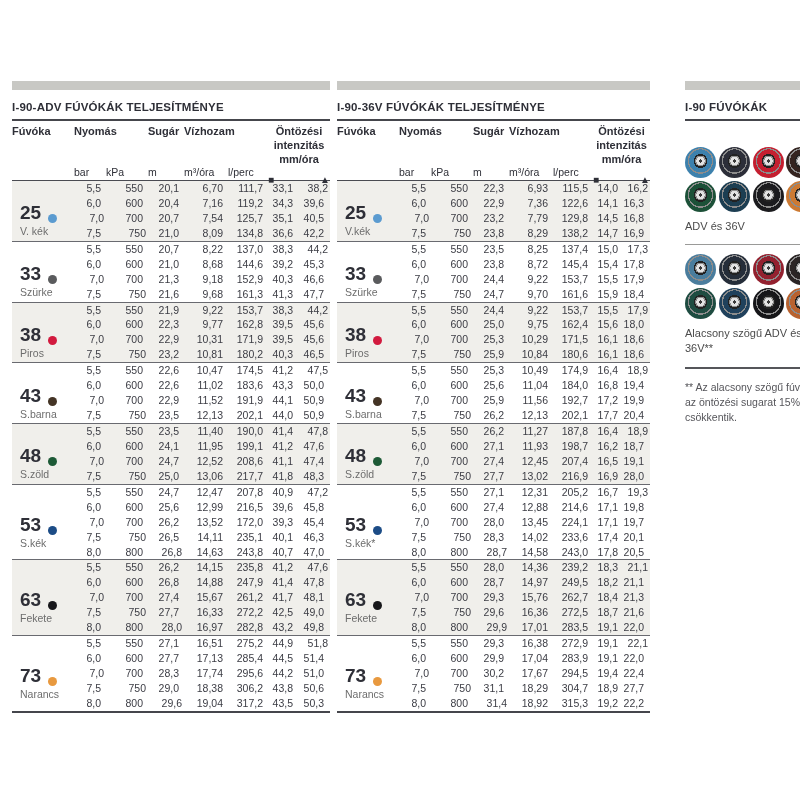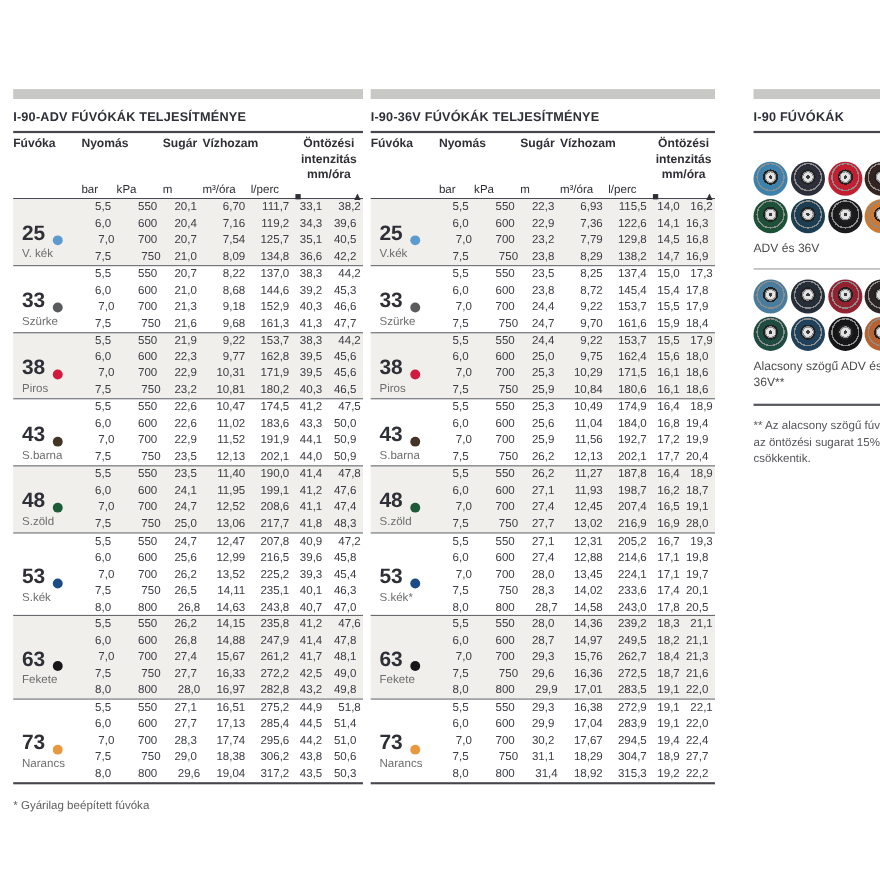--- a/index.html
+++ b/index.html
@@ -298,21 +298,21 @@
           <div class="cell c1">600</div>
           <div class="cell c2">25,6</div>
           <div class="cell c3">12,99</div>
           <div class="cell c4">216,5</div>
           <div class="cell c5">39,6</div>
           <div class="cell c6">45,8</div>
           <div class="cell c0">7,0</div>
           <div class="cell c1">700</div>
           <div class="cell c2">26,2</div>
           <div class="cell c3">13,52</div>
-          <div class="cell c4">225,2</div>
+          <div class="cell c4">172,0</div>
           <div class="cell c5">39,3</div>
           <div class="cell c6">45,4</div>
           <div class="cell c0">7,5</div>
           <div class="cell c1">750</div>
           <div class="cell c2">26,5</div>
           <div class="cell c3">14,11</div>
           <div class="cell c4">235,1</div>
           <div class="cell c5">40,1</div>
           <div class="cell c6">46,3</div>
           <div class="cell c0">8,0</div>
@@ -405,21 +405,20 @@
           <div class="cell c6">50,6</div>
           <div class="cell c0">8,0</div>
           <div class="cell c1">800</div>
           <div class="cell c2">29,6</div>
           <div class="cell c3">19,04</div>
           <div class="cell c4">317,2</div>
           <div class="cell c5">43,5</div>
           <div class="cell c6">50,3</div>
         </div>
       </div>
-    <p class="tfoot">* Gyárilag beépített fúvóka</p>
   </section>
 
   <section class="panel panel-middle table-panel">
     <div class="strip"></div>
     <h2 class="ptitle">I-90-36V FÚVÓKÁK TELJESÍTMÉNYE</h2>
     <div class="thead">
       <div class="h h-nozzle">Fúvóka</div>
       <div class="h h-pressure hc">Nyomás</div>
       <div class="h h-radius hc">Sugár</div>
       <div class="h h-flow hc">Vízhozam</div>

